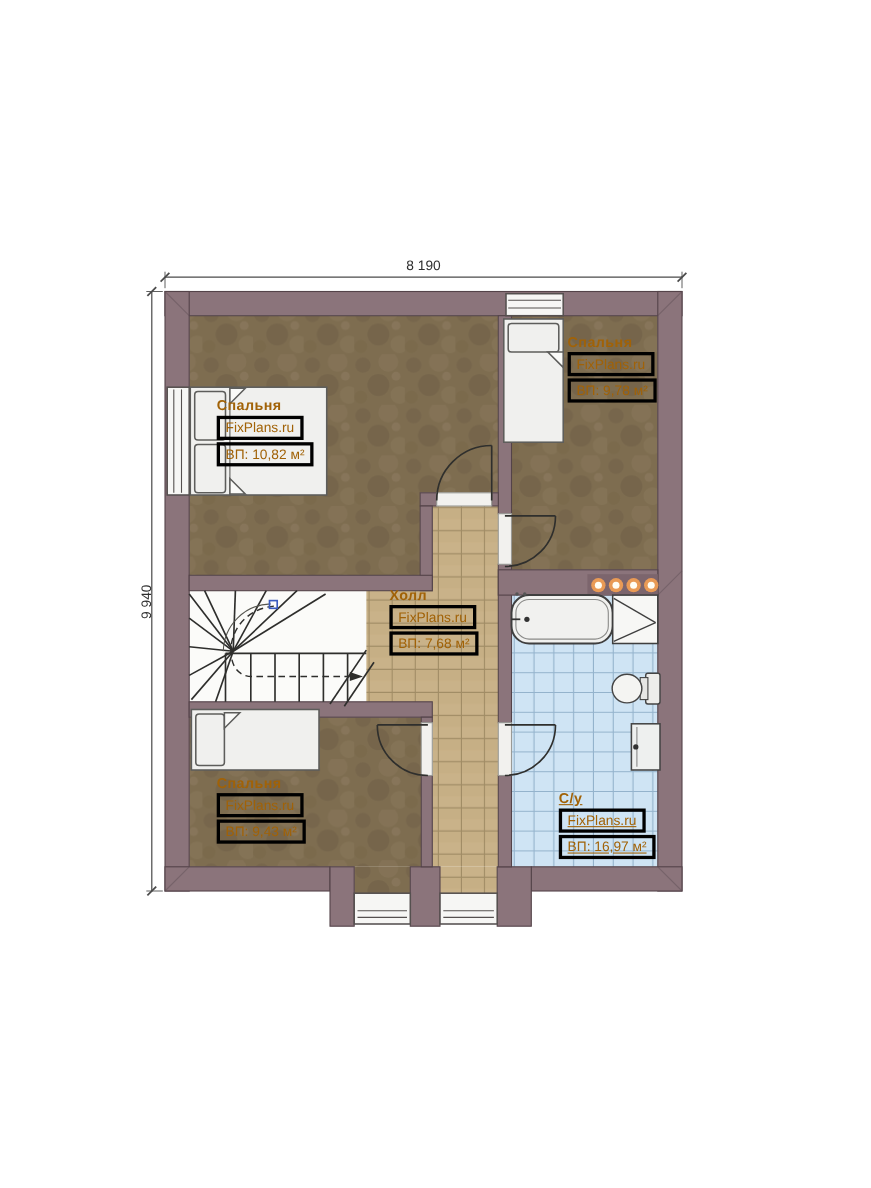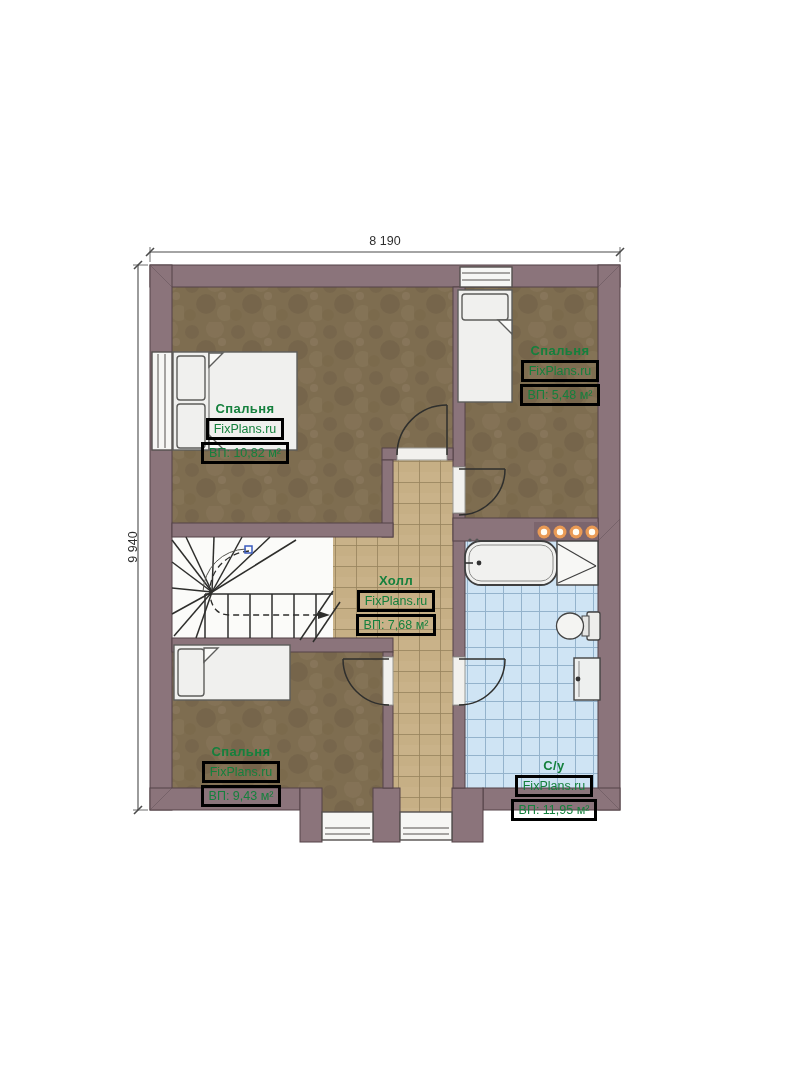--- a/index.html
+++ b/index.html
@@ -1,20 +1,20 @@
 <!DOCTYPE html>
 <html><head>
 <meta charset="utf-8">
 <style>
   html,body{margin:0;padding:0;background:#ffffff;}
   .canvas{position:relative;width:792px;height:1080px;background:#ffffff;overflow:hidden;
           font-family:"Liberation Sans",sans-serif;padding-left:16px;}
   .plan-svg{position:absolute;left:0;top:0;}
-  .room-label{position:absolute;display:flex;flex-direction:column;align-items:center;
-              color:#15803d;margin-top:40px;}
+  .room-label{position:absolute;display:flex;flex-direction:column;align-items:flex-start;
+              color:#a16207;}
   .room-label .rname{font-size:13px;font-weight:700;letter-spacing:.4px;white-space:nowrap;}
   .room-label .lbox{border:3px solid #000000;padding:1px 5px;margin-top:2px;font-size:12.5px;
                     white-space:nowrap;text-align:center;background:transparent;}
   .dim{position:absolute;font-size:12.5px;color:#2e2e2e;text-align:center;}
   .dim-v{transform:rotate(-90deg);transform-origin:center;}
 </style>
 </head>
 <body>
 
 <div class="canvas">
@@ -241,34 +241,34 @@
 
   <div class="room-label" style="left:197px;top:361px;width:96px;">
     <span class="rname">Спальня</span>
     <span class="lbox">FixPlans.ru</span>
     <span class="lbox">ВП: 10,82 м²</span>
   </div>
 
   <div class="room-label" style="left:516px;top:303px;width:88px;">
     <span class="rname">Спальня</span>
     <span class="lbox">FixPlans.ru</span>
-    <span class="lbox">ВП: 5,48 м²</span>
+    <span class="lbox">ВП: 9,78 м²</span>
   </div>
 
   <div class="room-label" style="left:354px;top:533px;width:84px;">
     <span class="rname">Холл</span>
     <span class="lbox">FixPlans.ru</span>
     <span class="lbox">ВП: 7,68 м²</span>
   </div>
 
   <div class="room-label" style="left:197px;top:704px;width:88px;">
     <span class="rname">Спальня</span>
     <span class="lbox">FixPlans.ru</span>
     <span class="lbox">ВП: 9,43 м²</span>
   </div>
 
-  <div class="room-label" style="left:508px;top:718px;width:92px;">
+  <div class="room-label" style="left:508px;top:718px;width:92px;text-decoration:underline;">
     <span class="rname">С/у</span>
     <span class="lbox">FixPlans.ru</span>
-    <span class="lbox">ВП: 11,95 м²</span>
+    <span class="lbox">ВП: 16,97 м²</span>
   </div>
 
 </div>
 
 </body></html>

